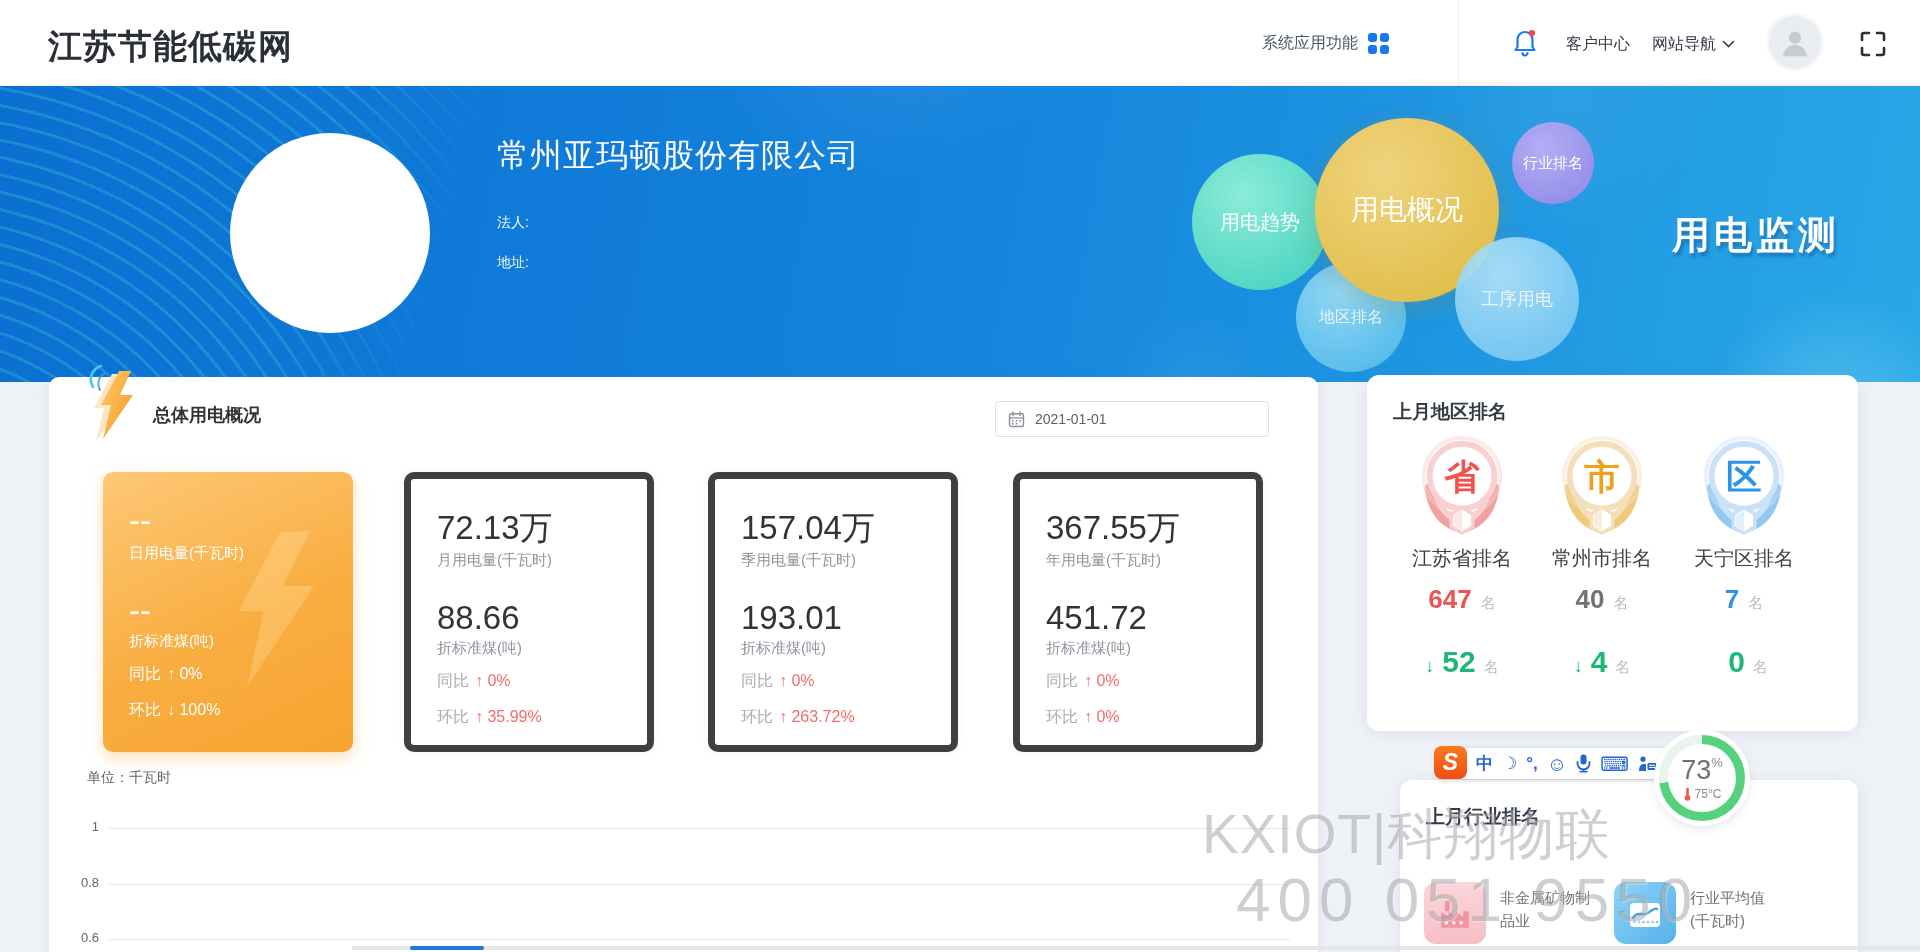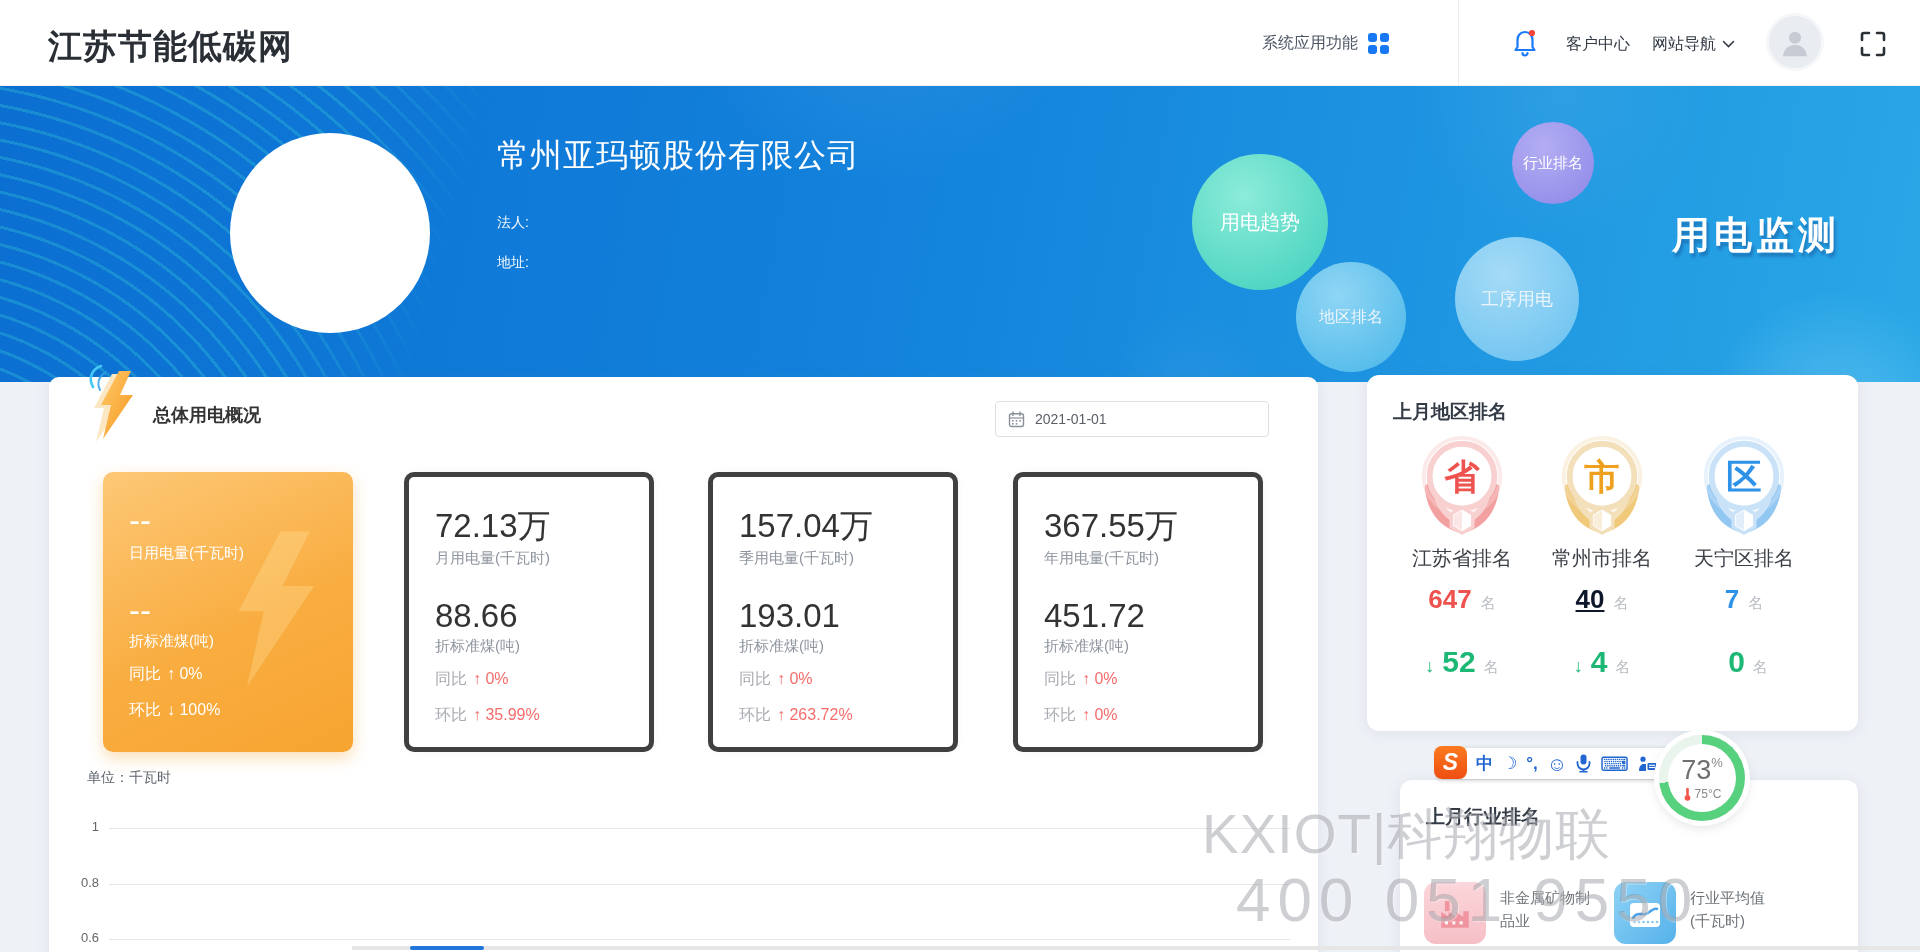--- a/index.html
+++ b/index.html
@@ -41,21 +41,21 @@
   .b-region{left:1296px;top:176px;width:110px;height:110px;font-size:16px;z-index:1;opacity:.92}
   .b-process{left:1455px;top:151px;width:124px;height:124px;font-size:18px;z-index:4;opacity:.9}
   .page-title{position:absolute;left:1672px;top:124px;font-size:38px;font-weight:bold;color:#fff;letter-spacing:4px;text-shadow:2px 4px 3px rgba(21,82,150,.5)}
 
   
   .main-card{position:absolute;left:49px;top:377px;width:1269px;height:600px;background:#fff;border-radius:10px;box-shadow:0 2px 14px rgba(110,130,160,.12);z-index:5}
   .bolt-badge{position:absolute;left:34px;top:-14px}
   .ov-title{position:absolute;left:104px;top:26px;font-size:18px;font-weight:bold;color:#333}
   .datepicker{position:absolute;left:946px;top:24px;width:274px;height:36px;border:1px solid #dcdfe6;border-radius:4px;background:#fff;display:flex;align-items:center;padding-left:12px;gap:10px;cursor:pointer}
   .datepicker span{font-size:14px;color:#5a5e66}
-  .stat-card{position:absolute;top:95px;width:250px;height:280px;border-radius:10px;background:#fff;border:5px solid #404040;box-shadow:0 0 10px rgba(0,0,0,.04)}
+  .stat-card{position:absolute;top:95px;width:250px;height:280px;border-radius:10px;background:#fff;border:7px solid #404040;box-shadow:0 0 10px rgba(0,0,0,.04)}
   .sc0{left:54px}.sc1{left:355px}.sc2{left:659px}.sc3{left:964px}
   .stat-card.hl{background:linear-gradient(155deg,#fdc876 0%,#f9ad41 55%,#f7a430 100%);border:none;overflow:hidden;box-shadow:0 6px 16px rgba(247,164,48,.35)}
   .sc-bolt{position:absolute;right:18px;top:10px;opacity:.5}
   .sc-value{position:absolute;left:26px;top:32px;font-size:33px;color:#333;line-height:1}
   .sc-vlabel{position:absolute;left:26px;top:72px;font-size:15px;color:#8f959e}
   .sc-coal{position:absolute;left:26px;top:122px;font-size:33px;color:#333;line-height:1}
   .sc-clabel{position:absolute;left:26px;top:160px;font-size:15px;color:#8f959e}
   .sc-yoy{position:absolute;left:26px;top:192px;font-size:16px;color:#a8abb2}
   .sc-mom{position:absolute;left:26px;top:228px;font-size:16px;color:#a8abb2}
   .sc-yoy .red,.sc-mom .red{color:#f56c6c;margin-left:6px}
@@ -173,20 +173,23 @@
 
     <div class="bubble b-region" style="--c: #4cb9ea; --cl: #9adcf7;">
       <span>地区排名</span>
     </div>
     <div class="bubble b-trend" style="--c: #3ecfbc; --cl: #8cecd9;">
       <span>用电趋势</span>
     </div>
     <div class="bubble b-industry" style="--c: #8d86e8; --cl: #b3aef3;">
       <span>行业排名</span>
     </div>
+    <div class="bubble b-main" style="--c: #ddb83e; --cl: #f0d47e;">
+      <span>用电概况</span>
+    </div>
     <div class="bubble b-process" style="--c: #6ec4f1; --cl: #b4e3fa;">
       <span>工序用电</span>
     </div>
 
     <div class="page-title">用电监测</div>
   </div>
 
   <div class="main-card">
     <div class="bolt-badge">
       <svg width="62" height="80" viewBox="0 0 62 80">
@@ -309,21 +312,21 @@
         <path d="M22 62 Q28 84 46 91" style="stroke:var(--ring)" stroke-width="6" fill="none" stroke-linecap="round"></path>
         <path d="M74 62 Q68 84 50 91" style="stroke:var(--ring)" stroke-width="6" fill="none" stroke-linecap="round"></path>
         <circle cx="48" cy="44" r="39" fill="none" style="stroke:var(--ring)" stroke-width="4" opacity=".45"></circle>
         <circle cx="48" cy="44" r="33" fill="#fff" style="stroke:var(--ring)" stroke-width="6"></circle>
         <text x="48" y="57" text-anchor="middle" font-size="36" font-weight="bold" style="fill:var(--mc)">市</text>
         <polygon points="48,76 59,82.5 59,95.5 48,102 37,95.5 37,82.5" fill="#fff" style="stroke:var(--ring)" stroke-width="3.5"></polygon>
         <polygon points="48,79 48,99 39.5,94 39.5,84" style="fill:var(--ring)" opacity=".55"></polygon>
       </svg>
       <div class="r-label">常州市排名</div>
       <div class="r-rank">
-        <b style="color: #0f172a; text-decoration: underline;">40</b>
+        <b style="color: #737373;">40</b>
         <span class="r-unit">名</span>
       </div>
       <div class="r-change" style="color: rgb(29, 184, 118);">
         <span class="arr">↓</span>
         <b>4</b>
         <span class="r-unit">名</span>
       </div>
     </div>
 
     <div class="rcol rc2" style="--mc: #2e93e8; --ring: #c9e2f8; --wing: #7fbdf0;">

